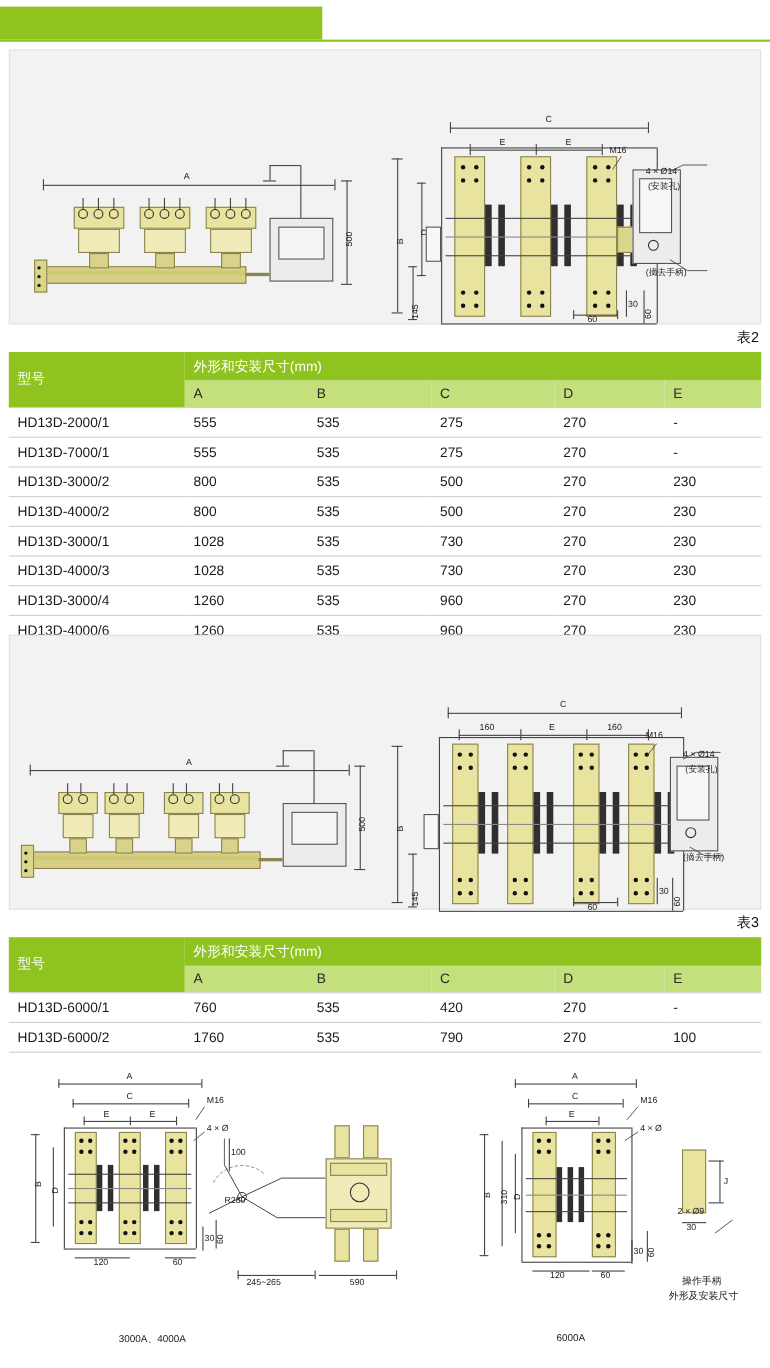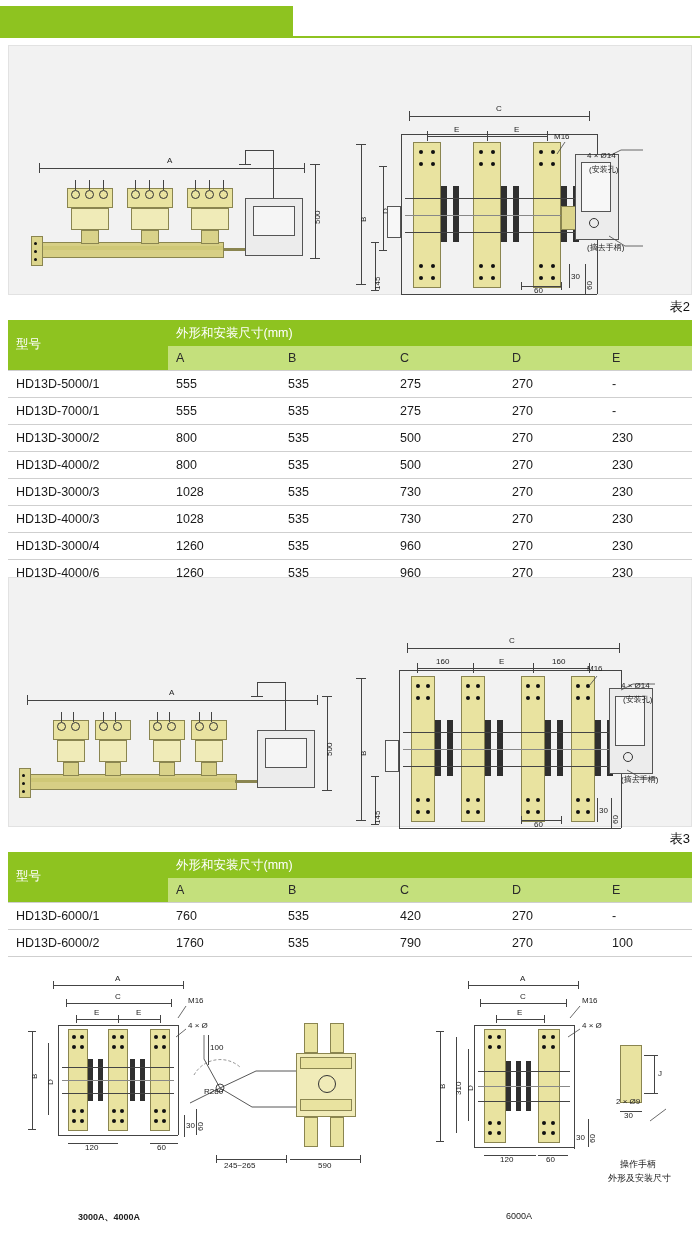--- a/index.html
+++ b/index.html
@@ -384,21 +384,21 @@
     <tr class="hdr-row-2">
       <th>A</th>
       <th>B</th>
       <th>C</th>
       <th>D</th>
       <th>E</th>
     </tr>
   </thead>
   <tbody>
     <tr>
-      <td>HD13D-5000/1</td>
+      <td>HD13D-2000/1</td>
       <td>555</td>
       <td>535</td>
       <td>275</td>
       <td>270</td>
       <td>-</td>
     </tr>
     <tr>
       <td>HD13D-7000/1</td>
       <td>555</td>
       <td>535</td>
@@ -416,21 +416,21 @@
     </tr>
     <tr>
       <td>HD13D-4000/2</td>
       <td>800</td>
       <td>535</td>
       <td>500</td>
       <td>270</td>
       <td>230</td>
     </tr>
     <tr>
-      <td>HD13D-3000/3</td>
+      <td>HD13D-3000/1</td>
       <td>1028</td>
       <td>535</td>
       <td>730</td>
       <td>270</td>
       <td>230</td>
     </tr>
     <tr>
       <td>HD13D-4000/3</td>
       <td>1028</td>
       <td>535</td>
@@ -798,21 +798,21 @@
   <div class="pole" style="left:322px; top:154px; width:14px; height:30px;"></div>
 
   <div class="ln h" style="left:208px; top:196px; width:70px;"></div>
   <div class="ln v" style="left:208px; top:192px; height:8px;"></div>
   <div class="ln v" style="left:278px; top:192px; height:8px;"></div>
   <div class="dim" style="left:216px; top:198px;">245~265</div>
   <div class="ln h" style="left:282px; top:196px; width:70px;"></div>
   <div class="ln v" style="left:352px; top:192px; height:8px;"></div>
   <div class="dim" style="left:310px; top:198px;">590</div>
 
-  <div class="caption" style="left:70px; top:248px;font-weight:bold;">3000A、4000A</div>
+  <div class="caption" style="left:100px; top:248px;">3000A、4000A</div>
 
   <div class="ln h" style="left:460px; top:22px; width:110px;"></div>
   <div class="ln v" style="left:460px; top:18px; height:8px;"></div>
   <div class="ln v" style="left:570px; top:18px; height:8px;"></div>
   <div class="dim" style="left:512px; top:11px;">A</div>
 
   <div class="ln h" style="left:472px; top:40px; width:86px;"></div>
   <div class="ln v" style="left:472px; top:36px; height:8px;"></div>
   <div class="ln v" style="left:558px; top:36px; height:8px;"></div>
   <div class="dim" style="left:512px; top:29px;">C</div>

